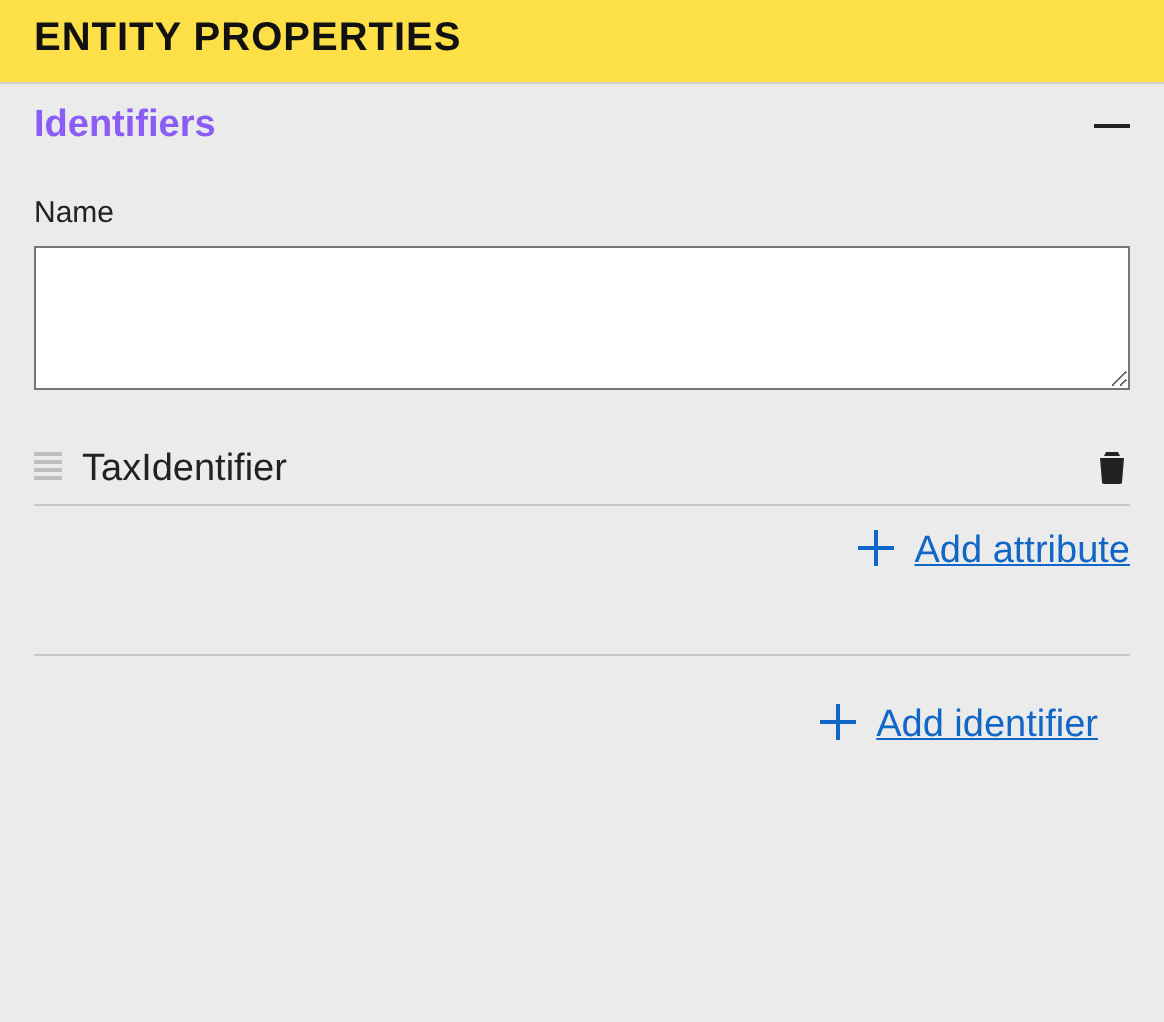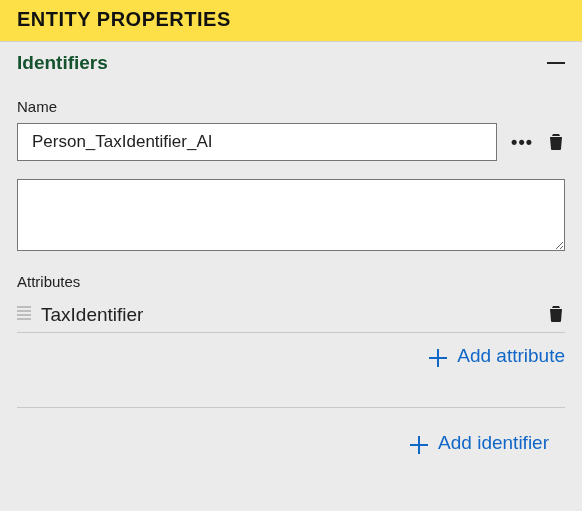--- a/index.html
+++ b/index.html
@@ -23,21 +23,21 @@
   }
   .section-header {
     display: flex;
     align-items: center;
     justify-content: space-between;
     padding: 10px 17px 8px;
   }
   .section-title {
     font-size: 19px;
     font-weight: 700;
-    color: #14532d;
+    color: #8b5cf6;
   }
   .minus-icon {
     width: 18px;
     height: 2px;
     background: #222;
   }
   .section-body {
     padding: 16px 17px 16px 17px;
   }
   .field-label {
@@ -112,25 +112,26 @@
     font-size: 19px;
     color: #222;
   }
   .add-attr-row {
     display: flex;
     justify-content: flex-end;
     padding: 12px 0 40px 0;
   }
   .add-link {
     display: flex;
-    align-items: flex-end;
+    align-items: flex-start;
     gap: 10px;
     color: #1067c7;
     font-size: 19px;
     cursor: pointer;
+    text-decoration: underline;
   }
   .plus-icon {
     width: 18px;
     height: 18px;
     position: relative;
     display: inline-block;
   }
   .plus-icon::before, .plus-icon::after {
     content: "";
     position: absolute;
@@ -160,33 +161,23 @@
 </div>
 
 <div class="section-header">
   <div class="section-title">Identifiers</div>
   <div class="minus-icon"></div>
 </div>
 
 <div class="section-body">
 
   <div class="field-label">Name</div>
-  <div class="name-row">
-    <input class="text-input" type="text" value="Person_TaxIdentifier_AI" style="">
-    <div class="more-icon">•••</div>
-    <div class="trash-btn">
-      <svg width="14" height="16" viewBox="0 0 14 16">
-        <path fill="#222" d="M1 3h12l-1 12a1 1 0 0 1-1 1H3a1 1 0 0 1-1-1L1 3zm3-3h6l1 2H3l1-2z"></path>
-      </svg>
-    </div>
-  </div>
 
   <textarea class="comment-area" style=""></textarea>
 
-  <div class="field-label">Attributes</div>
 
   <div class="attr-row">
     <div class="drag-handle">
       <div></div>
         <div></div>
         <div></div>
         <div></div>
     </div>
     <div class="attr-name">TaxIdentifier</div>
     <div class="trash-btn">

